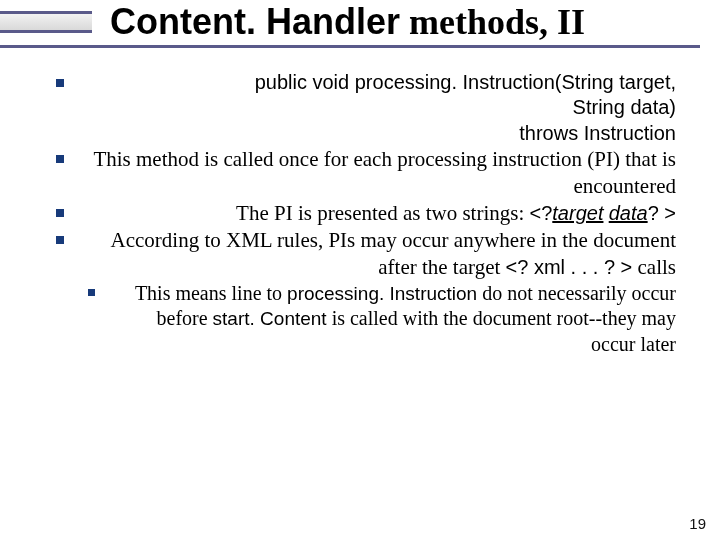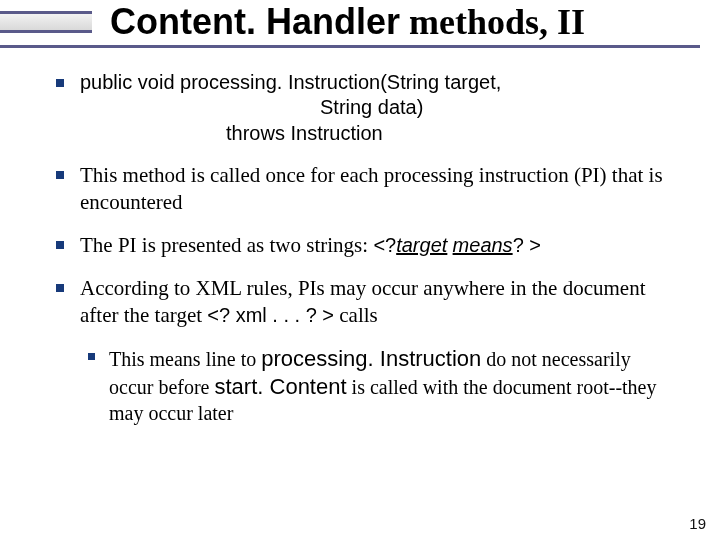--- a/index.html
+++ b/index.html
@@ -18,31 +18,31 @@
   }
   .title { font-size: 36px; line-height: 1.1; margin-left: 18px; white-space: nowrap; }
   .title .bold { font-family: Verdana, Arial, sans-serif; font-weight: 700; }
   .title-underline {
     height: 3px; background: #5a5a8a; margin: 2px 16px 0 0;
     width: 700px;
   }
 
   
   .body { margin: 22px 44px 0 56px; font-size: 21px; line-height: 1.28; }
-  .bullet { display: flex; margin-top: 16px; }
+  .bullet { display: flex; margin-top: 0; text-align: right; }
   .sq {
     width: 8px; height: 8px; background: #173a7a; flex: 0 0 auto;
     margin-top: 9px; margin-right: 16px;
   }
   .sq.small { width: 7px; height: 7px; margin-top: 8px; margin-right: 14px; }
   .btxt { flex: 1 1 auto; }
   .sub { margin-left: 32px; }
 
   .sans { font-family: Verdana, Arial, sans-serif; font-size: 20px; }
-  .sans-sm { font-family: Verdana, Arial, sans-serif; font-size: 22px; }
+  .sans-sm { font-family: Verdana, Arial, sans-serif; font-size: 19px; }
   .ital { font-style: italic; }
   .uline { text-decoration: underline; }
 
   .sig-block { display: block; }
   .sig-indent1 { padding-left: 240px; display: block; }
   .sig-indent2 { padding-left: 146px; display: block; }
 
   .page-num {
     position: absolute; right: 14px; bottom: 10px;
     font-family: Arial, sans-serif; font-size: 15px; color: #111;
@@ -73,21 +73,21 @@
     </div>
 
     <div class="bullet">
       <div class="sq"></div>
       <div class="btxt">This method is called once for each processing instruction (PI) that is encountered</div>
     </div>
 
     <div class="bullet">
       <div class="sq"></div>
       <div class="btxt">
-        <span>The PI is presented as two strings:  </span><span class="sans">&lt;?</span><span class="sans ital uline">target</span><span>  </span><span class="sans ital uline">means</span><span class="sans">? &gt;</span>
+        <span>The PI is presented as two strings:  </span><span class="sans">&lt;?</span><span class="sans ital uline">target</span><span>  </span><span class="sans ital uline">data</span><span class="sans">? &gt;</span>
       </div>
     </div>
 
     <div class="bullet">
       <div class="sq"></div>
       <div class="btxt">
         <span>According to XML rules, PIs may occur anywhere in the document after the target </span><span class="sans">&lt;? xml . . . ? &gt;</span><span> calls</span>
       </div>
     </div>
 

